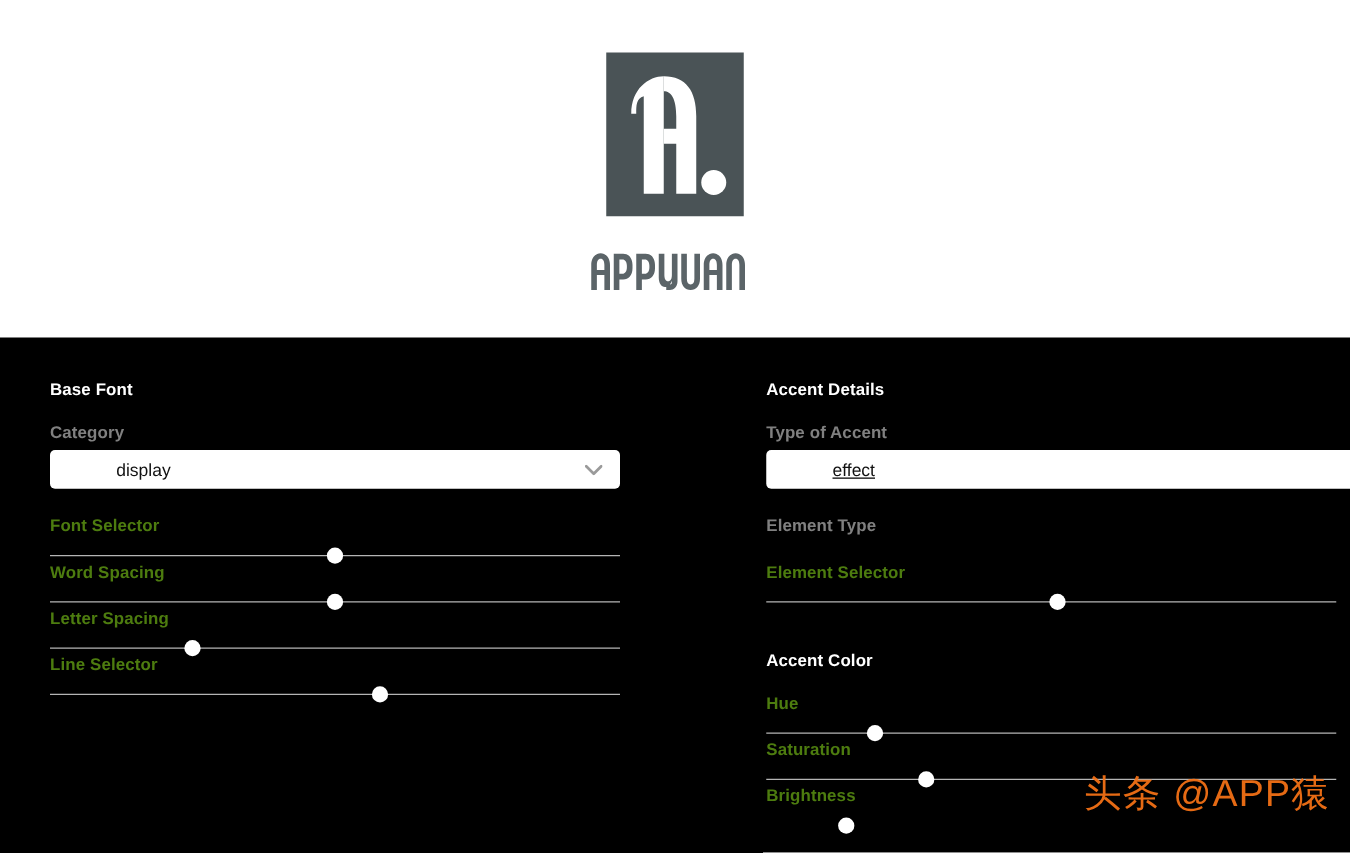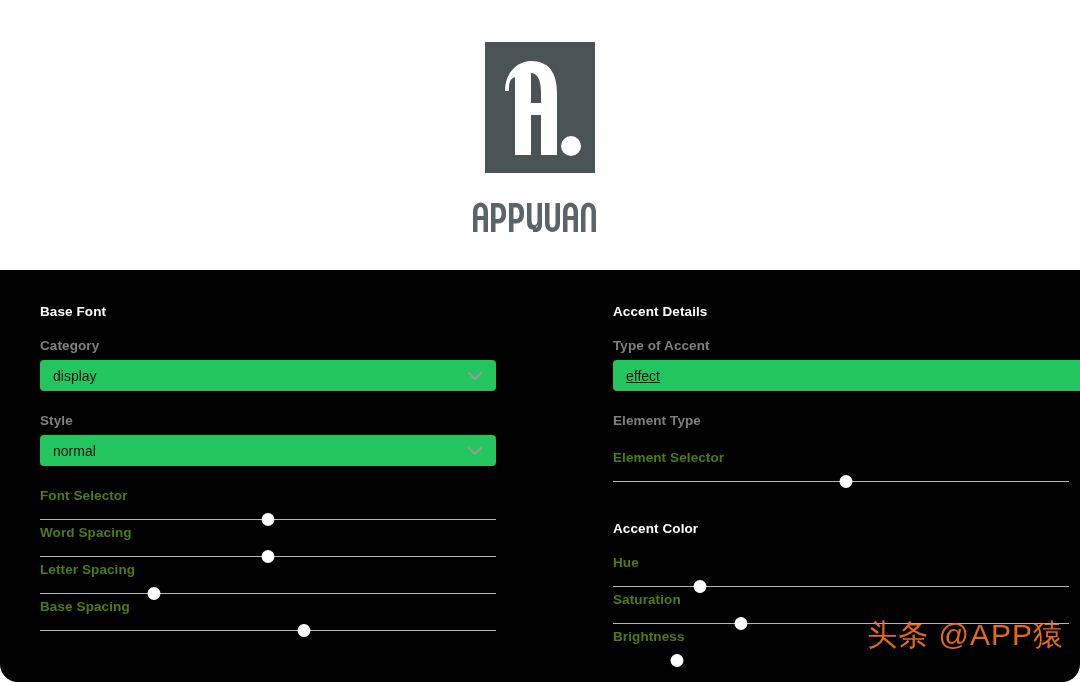--- a/index.html
+++ b/index.html
@@ -10,21 +10,20 @@
     overflow: hidden;
     background: #ffffff;
     font-family: "Liberation Sans", sans-serif;
   }
 
   #app {
     position: relative;
     width: 1080px;
     height: 682px;
     overflow: hidden;
-    border-radius: 18px;
   }
 
   
   .preview {
     position: absolute;
     left: 0; top: 0;
     width: 1080px;
     height: 270px;
     background: #ffffff;
     display: flex;
@@ -98,25 +97,26 @@
     font-size: 13.5px;
     font-weight: bold;
     letter-spacing: 0.1px;
     margin-bottom: 7px;
   }
 
   .select {
     position: relative;
     width: 456px;
     height: 31px;
-    background: #22c55e;
+    background: #ffffff;
     border-radius: 4px;
     display: flex;
     align-items: center;
     cursor: pointer;
+    padding-left: 40px;
   }
   .panel-right .select { width: 536px; text-decoration: underline; }
 
   .select-value {
     color: #111111;
     font-size: 14px;
     padding-left: 13px;
     font-weight: normal;
     line-height: 1;
   }
@@ -254,31 +254,20 @@
           <span class="select-value">display</span>
           <span class="select-chevron">
             <svg width="14" height="9" viewBox="0 0 14 9">
                 <path d="M1 1.5 L7 7.5 L13 1.5" stroke="#9a9a9a" stroke-width="2.2" fill="none" stroke-linecap="round" stroke-linejoin="round"></path>
               </svg>
           </span>
         </div>
       </div>
 
 
-      <div class="field">
-        <span class="field-label">Style</span>
-        <div class="select">
-          <span class="select-value">normal</span>
-          <span class="select-chevron">
-            <svg width="14" height="9" viewBox="0 0 14 9">
-                <path d="M1 1.5 L7 7.5 L13 1.5" stroke="#9a9a9a" stroke-width="2.2" fill="none" stroke-linecap="round" stroke-linejoin="round"></path>
-              </svg>
-          </span>
-        </div>
-      </div>
 
       <div class="slider-field">
         <span class="slider-label">Font Selector</span>
         <div class="slider-track-wrap">
           <div class="slider-track"></div>
           <div class="slider-thumb" style="left: 50%;"></div>
         </div>
       </div>
 
       <div class="slider-field">
@@ -291,21 +280,21 @@
 
       <div class="slider-field">
         <span class="slider-label">Letter Spacing</span>
         <div class="slider-track-wrap">
           <div class="slider-track"></div>
           <div class="slider-thumb" style="left: 25%;"></div>
         </div>
       </div>
 
       <div class="slider-field">
-        <span class="slider-label">Base Spacing</span>
+        <span class="slider-label">Line Selector</span>
         <div class="slider-track-wrap">
           <div class="slider-track"></div>
           <div class="slider-thumb" style="left: 58%;"></div>
         </div>
       </div>
 
     </div>
 
     <div class="panel panel-right">
 

